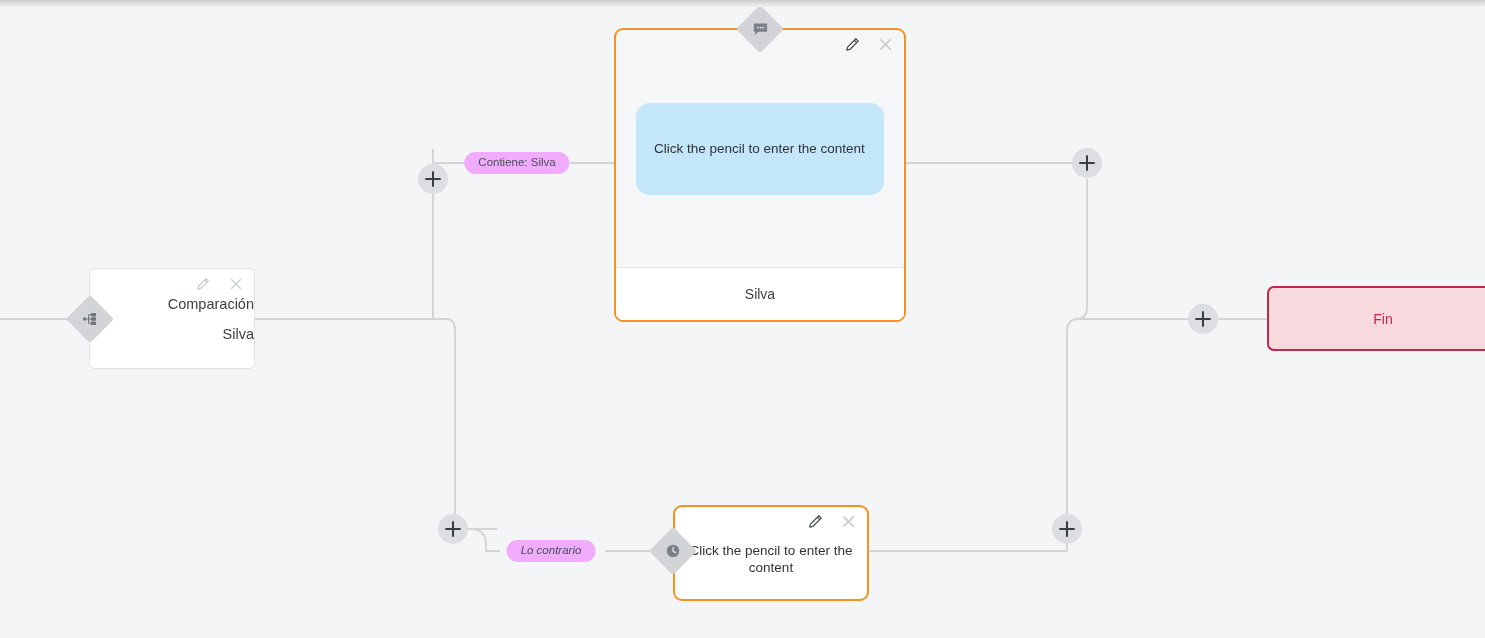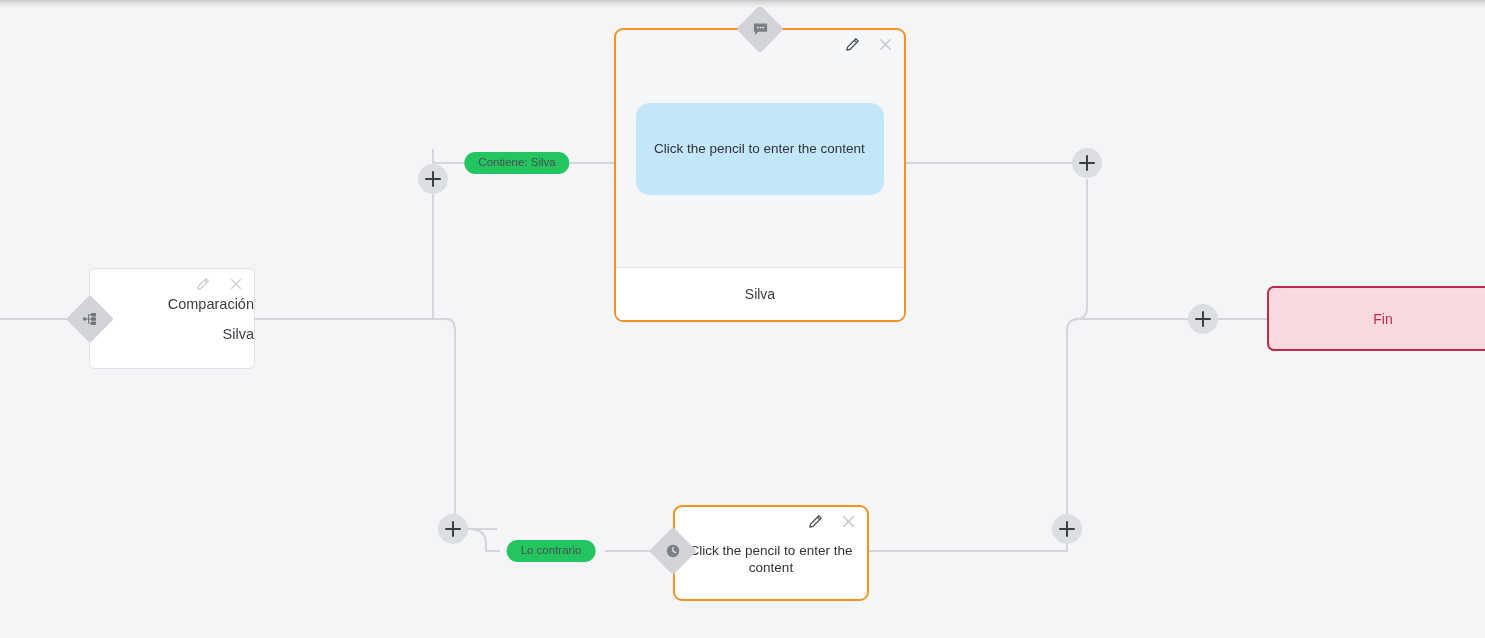--- a/index.html
+++ b/index.html
@@ -54,22 +54,22 @@
     z-index: 6;
     transform: translate(-50%, -50%);
     border-radius: 11px;
     padding: 4px 14px 5px;
     font-size: 11.5px;
     line-height: 13px;
     color: #4b4f55;
     white-space: nowrap;
     text-align: center;
   }
-  .edge-label.grey { background: #22c55e; }
-  .edge-label.white { background: #22c55e; }
+  .edge-label.grey { background: #f0abfc; }
+  .edge-label.white { background: #f0abfc; font-style: italic; }
 
   
   .plus-node {
     position: absolute;
     z-index: 8;
     width: 30px;
     height: 30px;
     margin-left: -15px;
     margin-top: -15px;
     border-radius: 50%;

